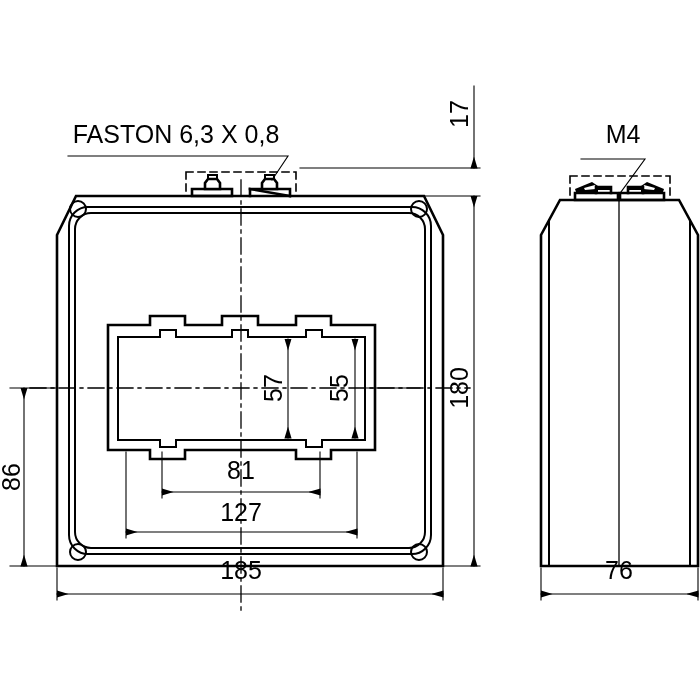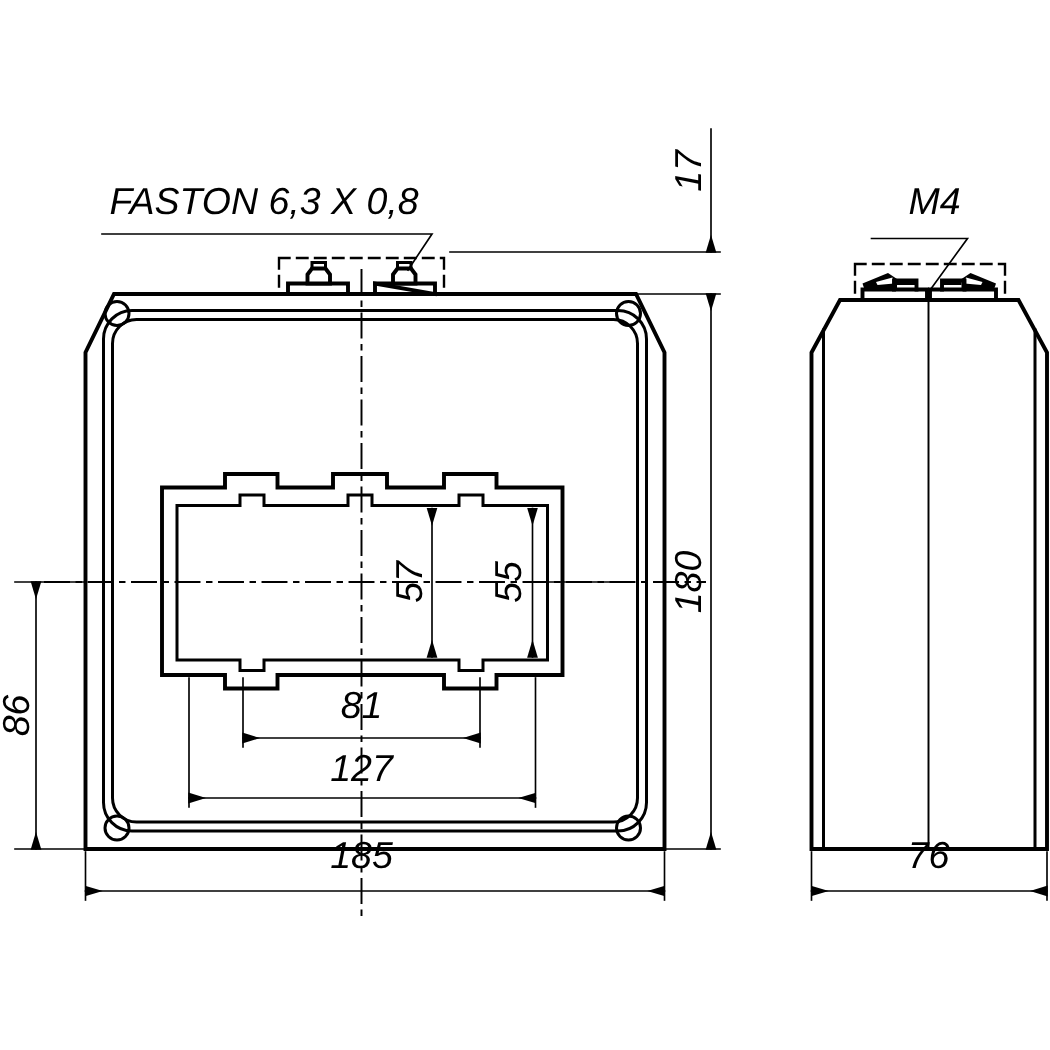--- a/index.html
+++ b/index.html
@@ -12,21 +12,20 @@
     width: 700px;
     height: 700px;
     overflow: hidden;
     font-family: "Liberation Sans", sans-serif;
   }
   #drawing-root {
     position: relative;
     width: 700px;
     height: 700px;
     background: #ffffff;
-    font-style: italic;
   }
   svg.drawing {
     display: block;
     width: 700px;
     height: 700px;
   }
   .ln {
     stroke: #000000;
     fill: none;
     stroke-linecap: square;

